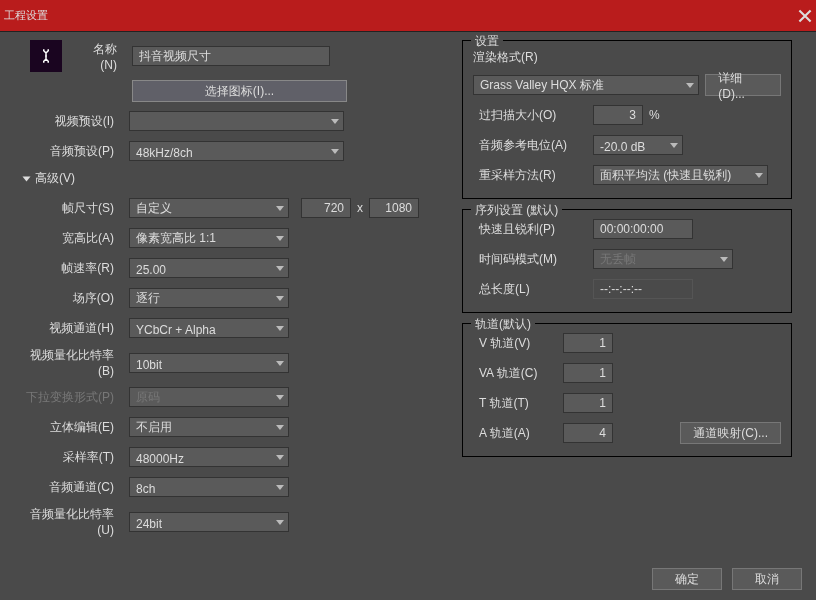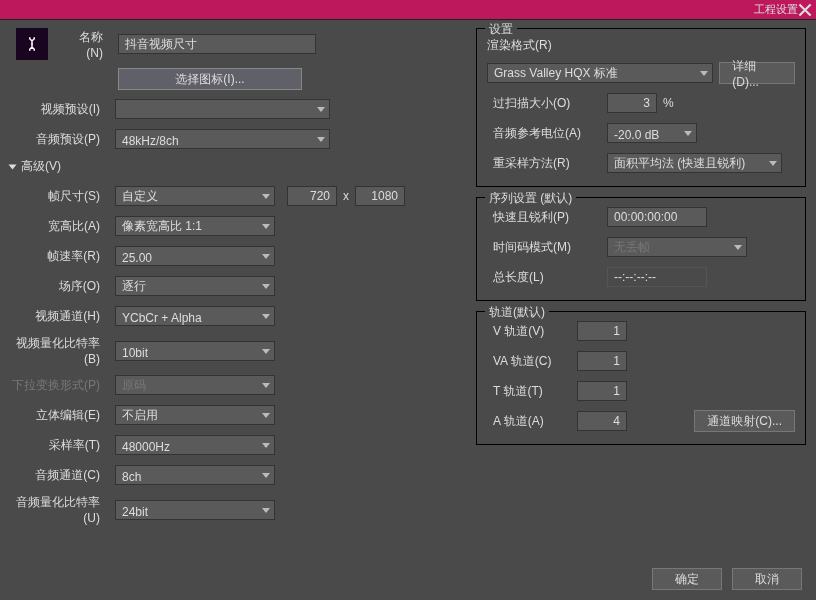--- a/index.html
+++ b/index.html
@@ -1,35 +1,35 @@
 <!DOCTYPE html>
 <html><head>
 <meta charset="utf-8">
 <style>
 *{box-sizing:border-box;margin:0;padding:0;font-family:"Microsoft YaHei",sans-serif;font-size:12px;color:#ddd}
 body{background:#4a4a4a;width:816px;height:600px;overflow:hidden}
-.titlebar{background:#be185d;height:20px;display:flex;align-items:center;justify-content:flex-end;padding:0 4px;border-bottom:1px solid #222}
+.titlebar{background:#b91c1c;height:32px;display:flex;align-items:center;justify-content:space-between;padding:0 4px;border-bottom:1px solid #222}
 .titlebar span{font-size:11px}
 .close{width:14px;height:14px;display:flex;align-items:center;justify-content:center;cursor:pointer}
-.main{display:flex;padding:8px 10px;gap:10px}
+.main{display:flex;padding:8px 24px;gap:10px}
 .left{flex:1}
 .right{width:330px}
 .row{display:flex;align-items:center;margin-bottom:8px;min-height:22px}
 .label{width:105px;text-align:right;padding-right:15px}
 .label2{width:90px;text-align:left;padding-left:6px}
 .icon{width:32px;height:32px;background:#1a0520;display:flex;align-items:center;justify-content:center;margin-left:6px;margin-right:20px}
 .icon svg{width:18px;height:18px}
 input[type=text],.select,.input-num,.btn{height:20px;background:#5a5a5a;border:1px solid #333;color:#ddd;padding:0 6px}
 input[type=text]{width:198px}
 .select{width:215px;position:relative;display:flex;align-items:flex-end;cursor:pointer}
 .select.small{width:160px}
 .arrow{position:absolute;right:4px;top:7px;width:0;height:0;border-left:4px solid transparent;border-right:4px solid transparent;border-top:5px solid #bbb}
 .input-num{width:50px;text-align:right;padding:0 6px}
 .btn{background:#5a5a5a;border:1px solid #777;padding:0 12px;display:inline-flex;align-items:center;justify-content:center;cursor:pointer;height:22px}
-.btn.wide{width:184px;justify-content:center;background:#606068;border:1px solid #888}
+.btn.wide{width:215px;justify-content:center;background:#606068;border:1px solid #888}
 .section{border:1px solid #000000;padding:8px 10px 4px;margin-bottom:10px;position:relative}
 .section-title{position:absolute;top:-8px;left:8px;background:#4a4a4a;padding:0 4px;font-size:12px}
 .collapsible{display:flex;align-items:center;margin:4px 0 10px 0;cursor:pointer}
 .tri{width:0;height:0;border-top:4px solid transparent;border-bottom:4px solid transparent;border-left:5px solid #ddd;margin-right:6px;transform:rotate(90deg)}
 .disabled{color:#777}
 .readonly{background:#4a4a4a;border:1px solid #555;height:20px;padding:0 6px;display:flex;align-items:center;width:100px}
 .footer{position:absolute;bottom:10px;right:14px;display:flex;gap:10px}
 .footer .btn{width:70px;justify-content:center}
 .x{margin:0 6px}
 .pct{margin-left:6px}

